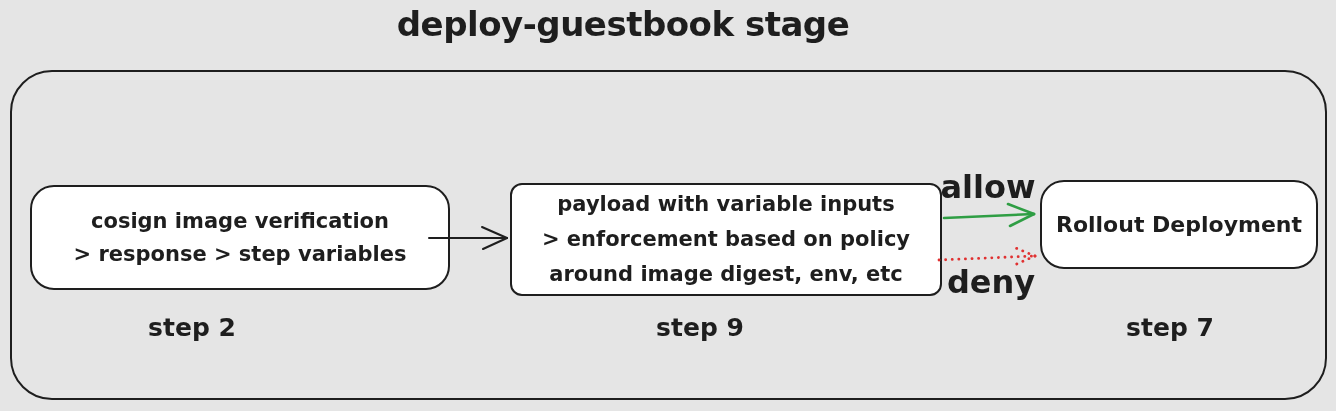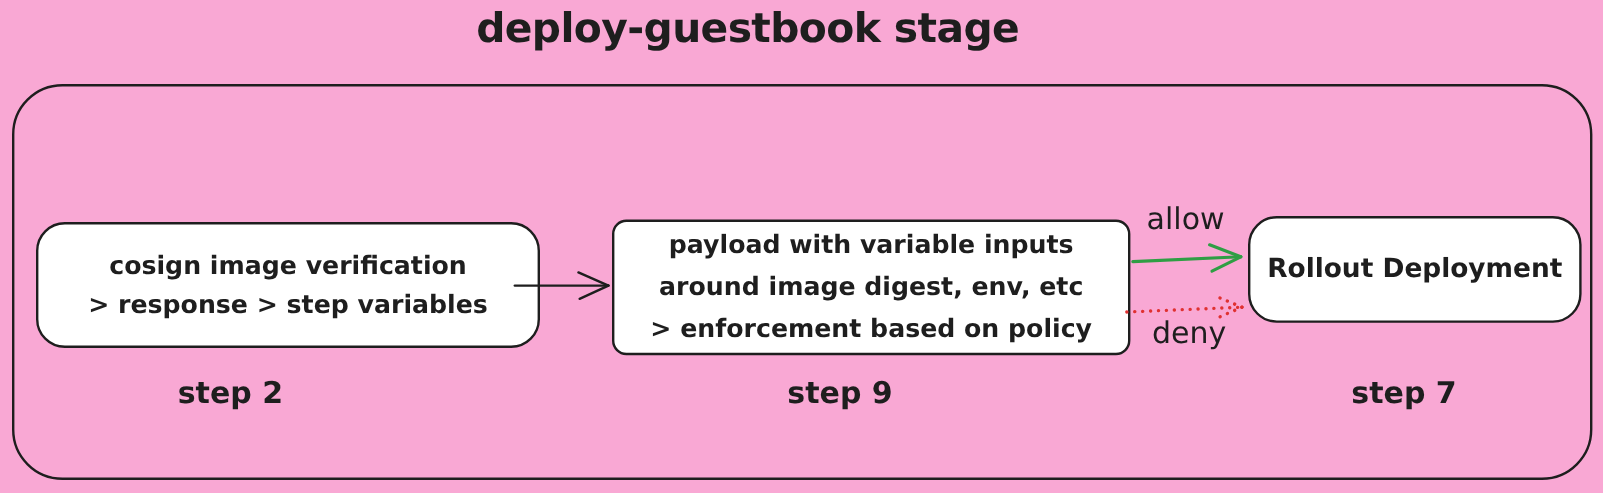--- a/index.html
+++ b/index.html
@@ -5,21 +5,21 @@
   * { box-sizing: border-box; margin: 0; padding: 0; }
   html, body { background: #ffffff; }
   body {
     font-family: "DejaVu Sans", "Liberation Sans", sans-serif;
     color: #1e1e1e;
   }
   .canvas {
     position: relative;
     width: 1336px;
     height: 411px;
-    background: #f9a8d4;
+    background: #e5e5e5;
     overflow: hidden;
   }
   .title {
     position: absolute;
     left: 623px;
     top: 4px;
     transform: translateX(-50%);
     font-size: 34px;
     font-weight: bold;
     letter-spacing: -0.5px;
@@ -61,22 +61,22 @@
     font-size: 25px;
     font-weight: 600;
     white-space: nowrap;
   }
   .step-label-1 { left: 192px; }
   .step-label-2 { left: 700px; }
   .step-label-3 { left: 1170px; }
   .edge-label {
     position: absolute;
     transform: translateX(-50%);
-    font-size: 25px;
-    font-weight: 400;
+    font-size: 32px;
+    font-weight: 700;
     white-space: nowrap;
     color: #1e1e1e;
   }
   .edge-label-allow { left: 988px; top: 168px; }
   .edge-label-deny  { left: 991px; top: 263px; }
   svg.arrows {
     position: absolute;
     left: 0; top: 0;
     width: 1336px;
     height: 411px;
@@ -92,22 +92,22 @@
 
   <div class="stage-container"></div>
 
   <div class="node node1">
     <div>cosign image verification</div>
     <div>&gt; response &gt; step variables</div>
   </div>
 
   <div class="node node2">
     <div>payload with variable inputs</div>
+    <div>&gt; enforcement based on policy</div>
     <div>around image digest, env, etc</div>
-    <div>&gt; enforcement based on policy</div>
   </div>
 
   <div class="node node3">
     <div>Rollout Deployment</div>
   </div>
 
   <div class="step-label step-label-1">step 2</div>
   <div class="step-label step-label-2">step 9</div>
   <div class="step-label step-label-3">step 7</div>
 

